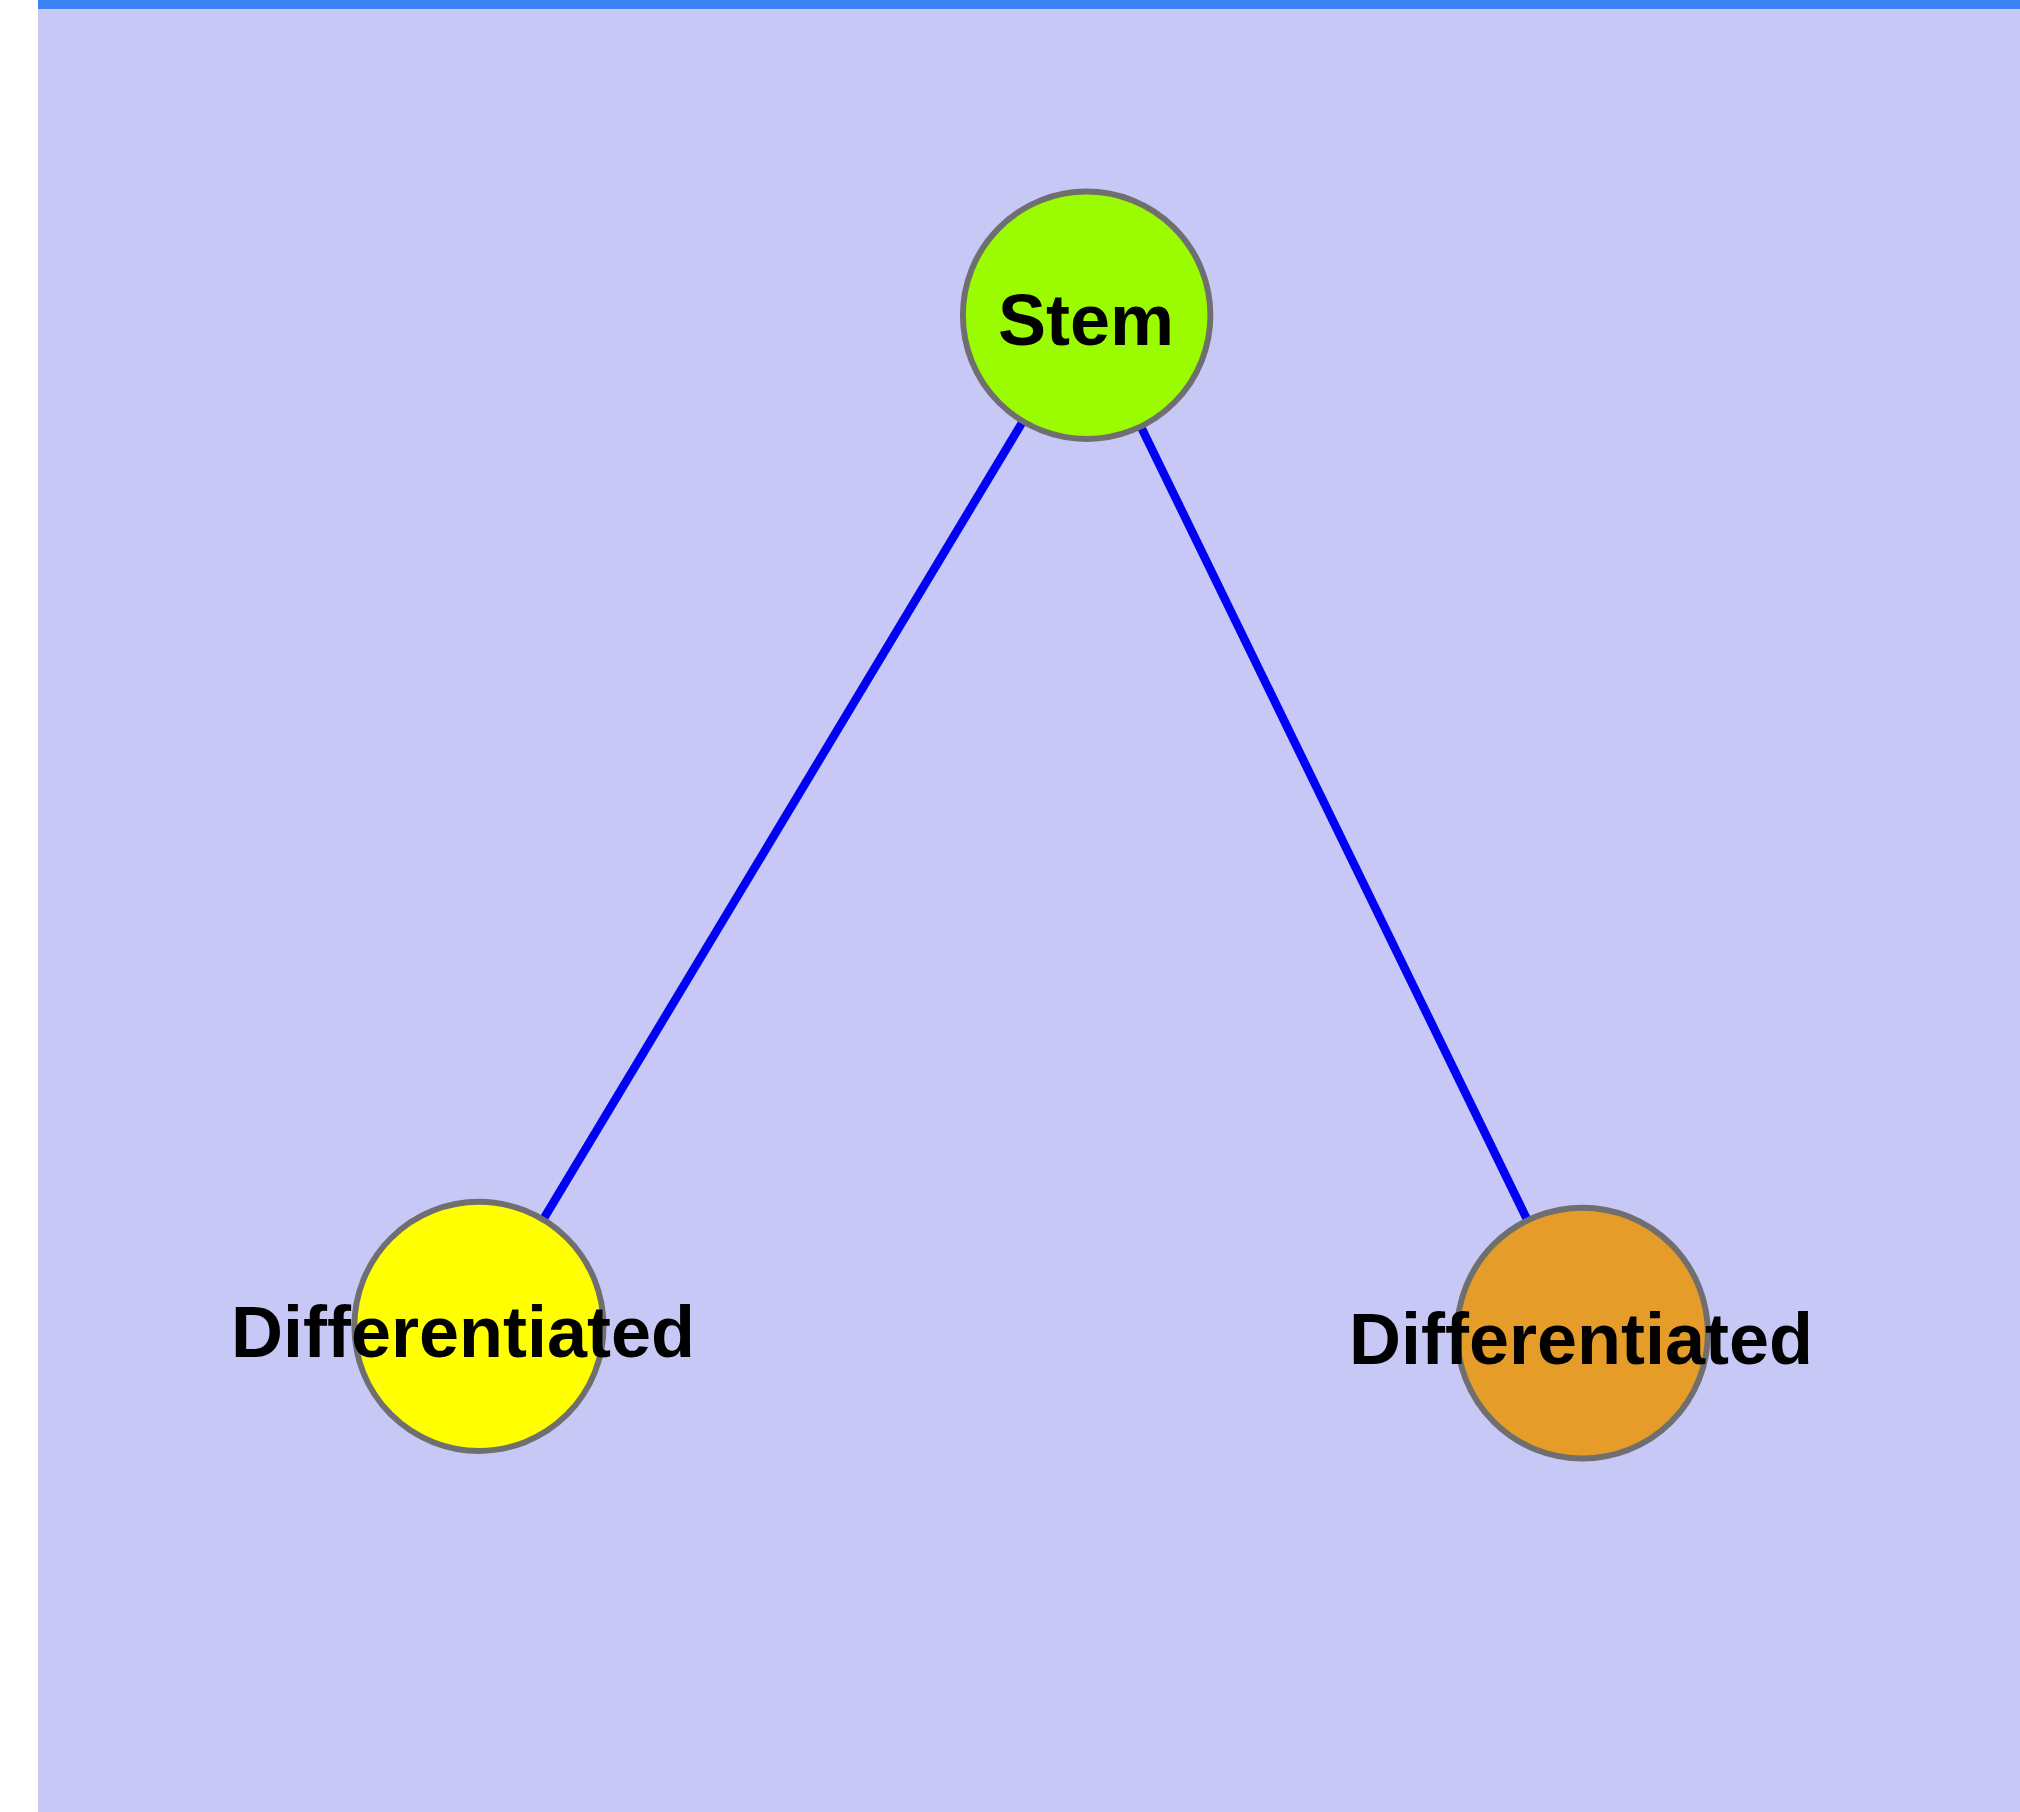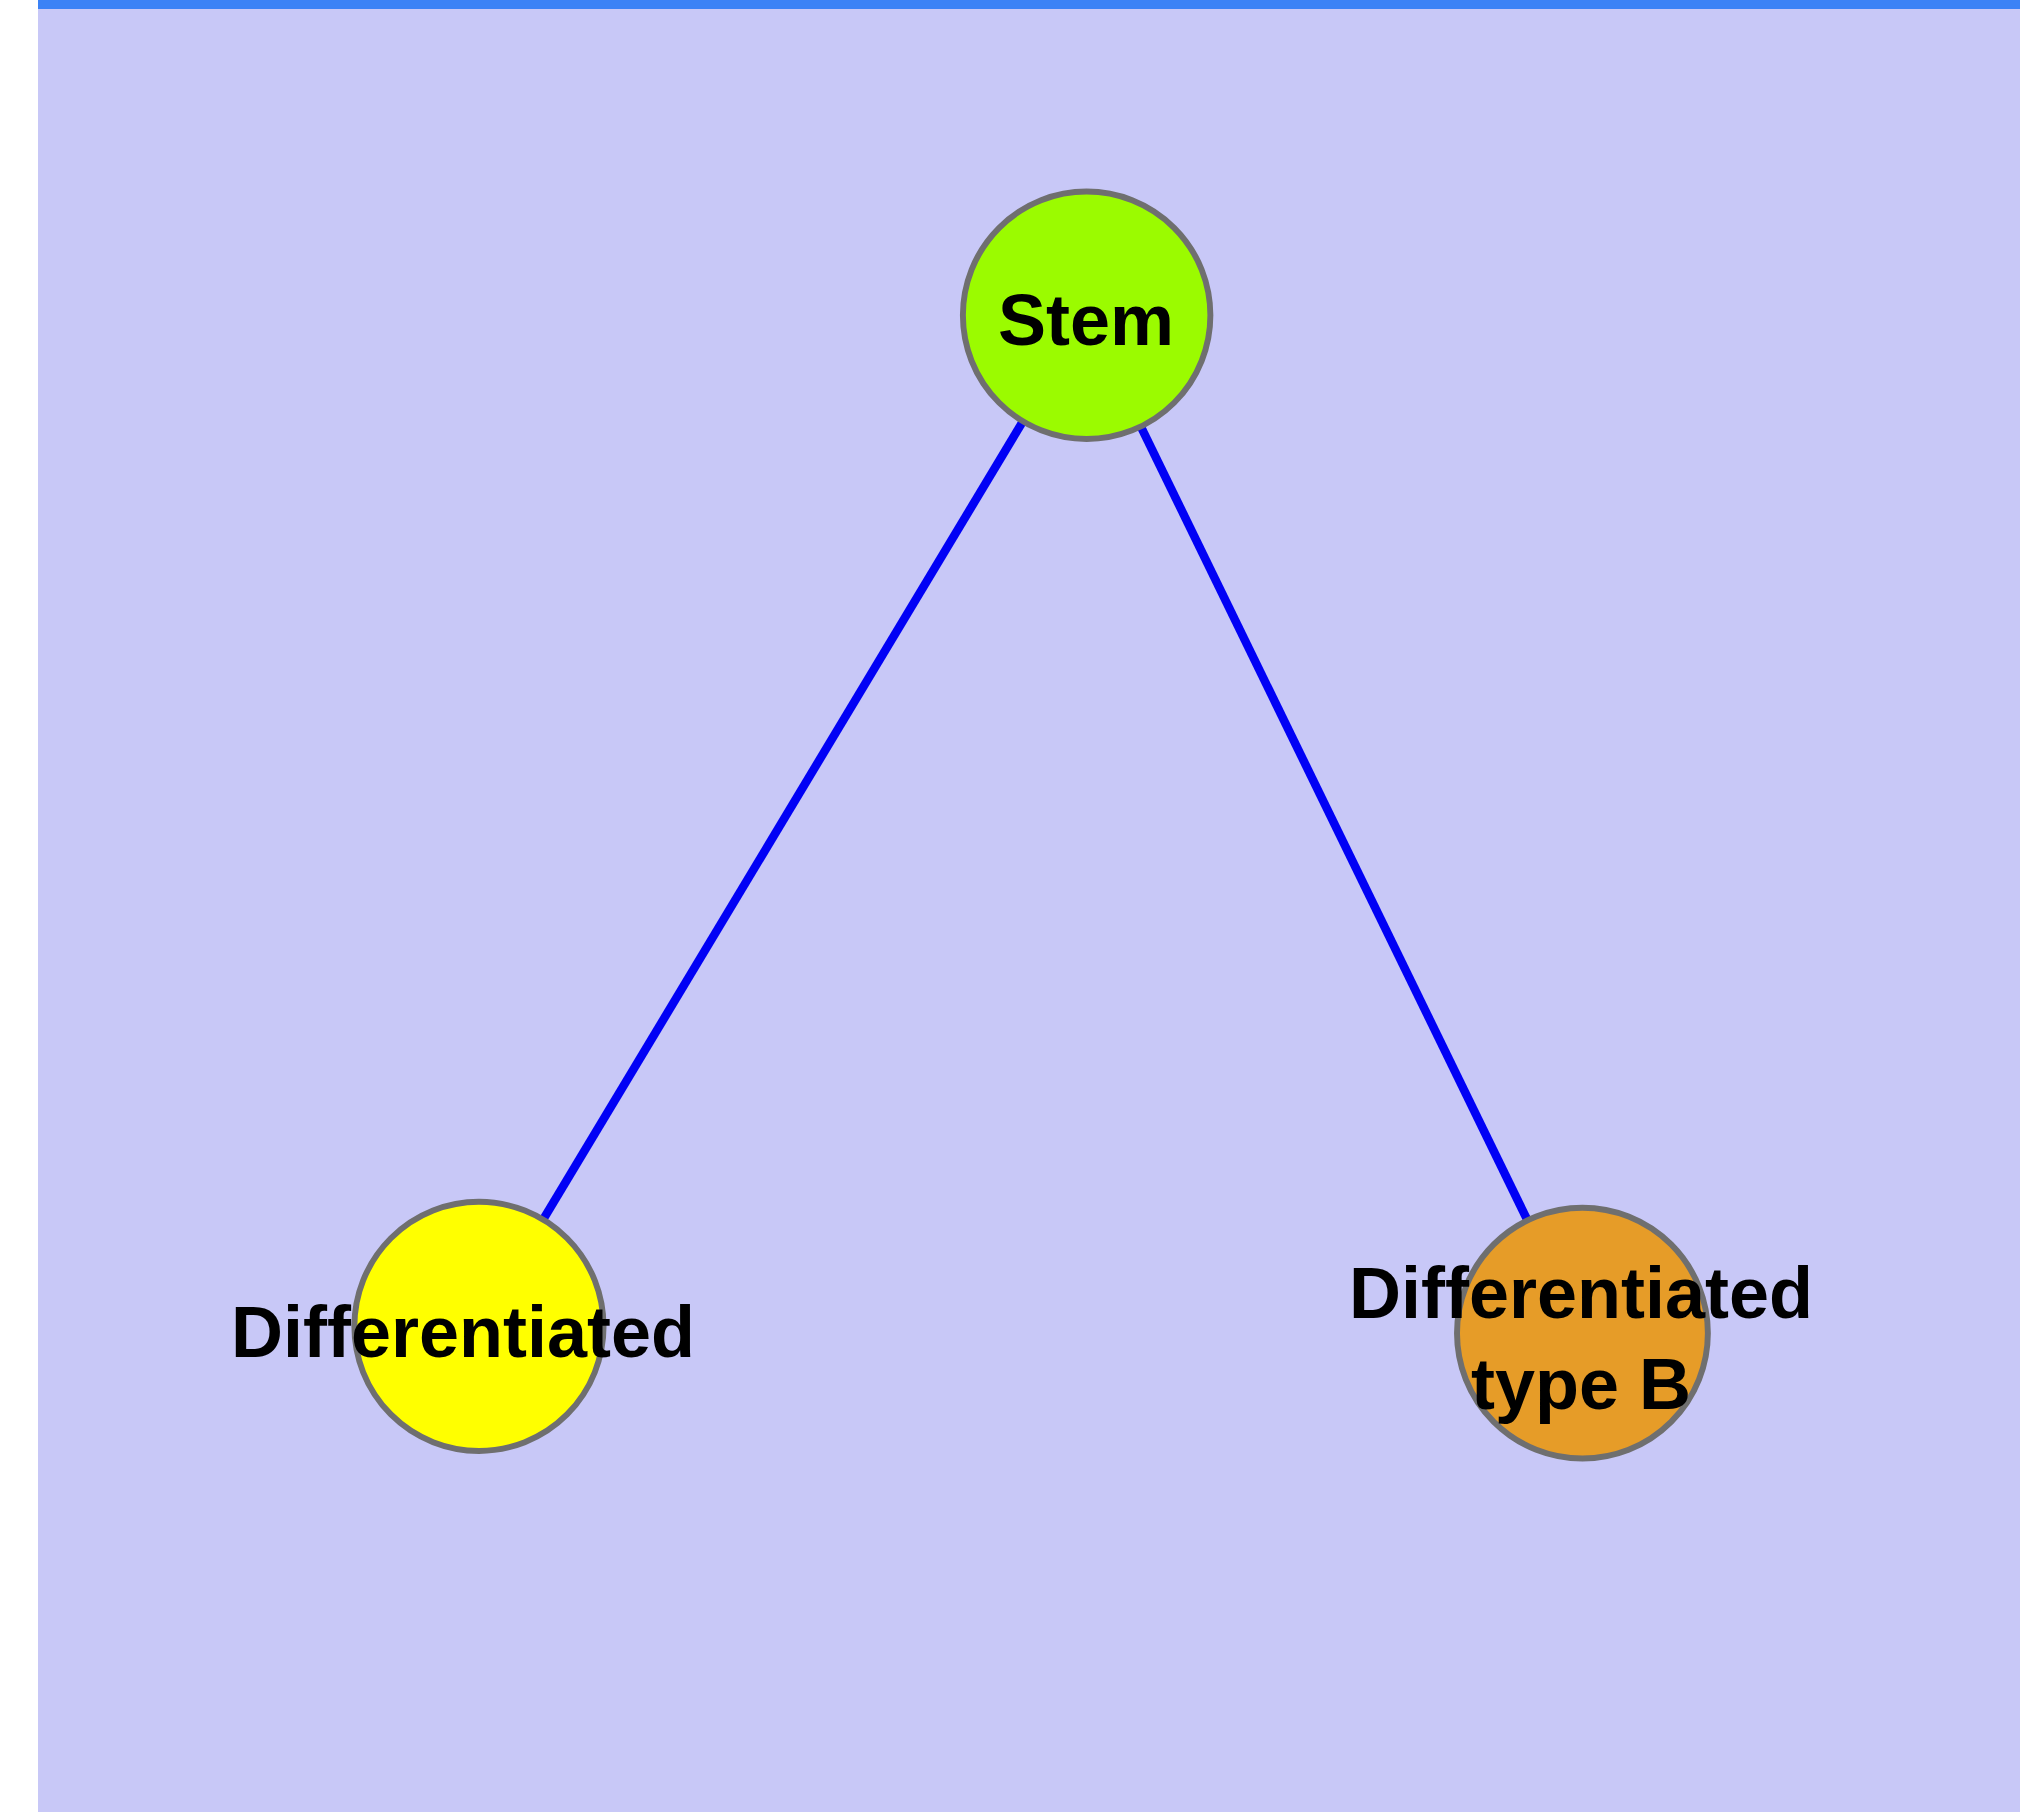--- a/index.html
+++ b/index.html
@@ -72,17 +72,16 @@
   <div class="node-label" id="stem-label">
     <span class="label-line">Stem</span>
   </div>
 
   <div class="node-label" id="type-a-label">
     <span class="label-line">Differentiated</span>
   </div>
 
   <div class="node-label" id="type-b-label">
     <span class="label-line">Differentiated</span>
-    <span class="label-line">type B</span>
   </div>
 
 </div>
 
 
 </body></html>

